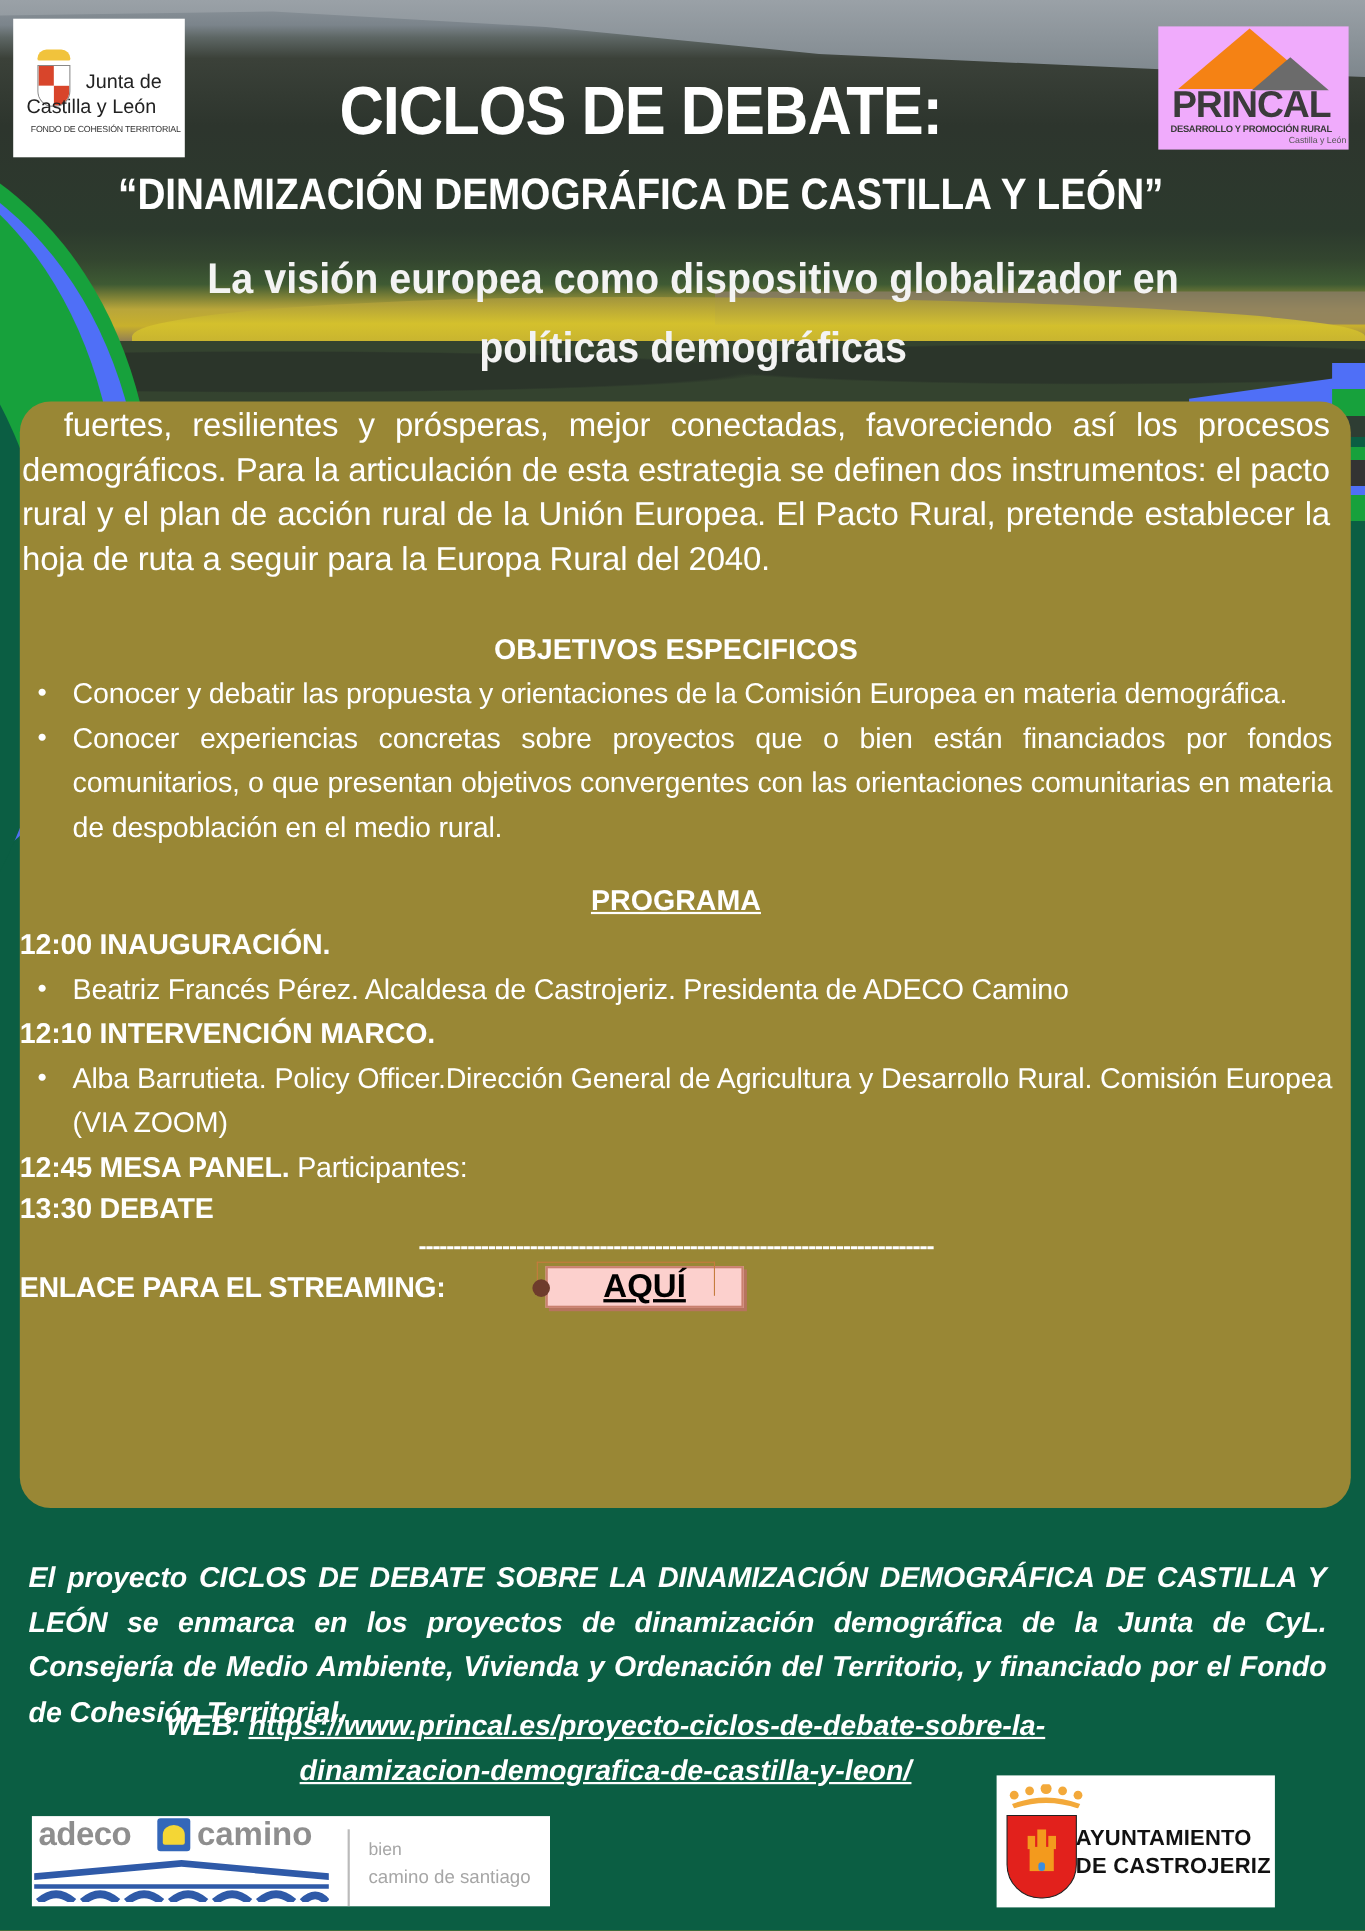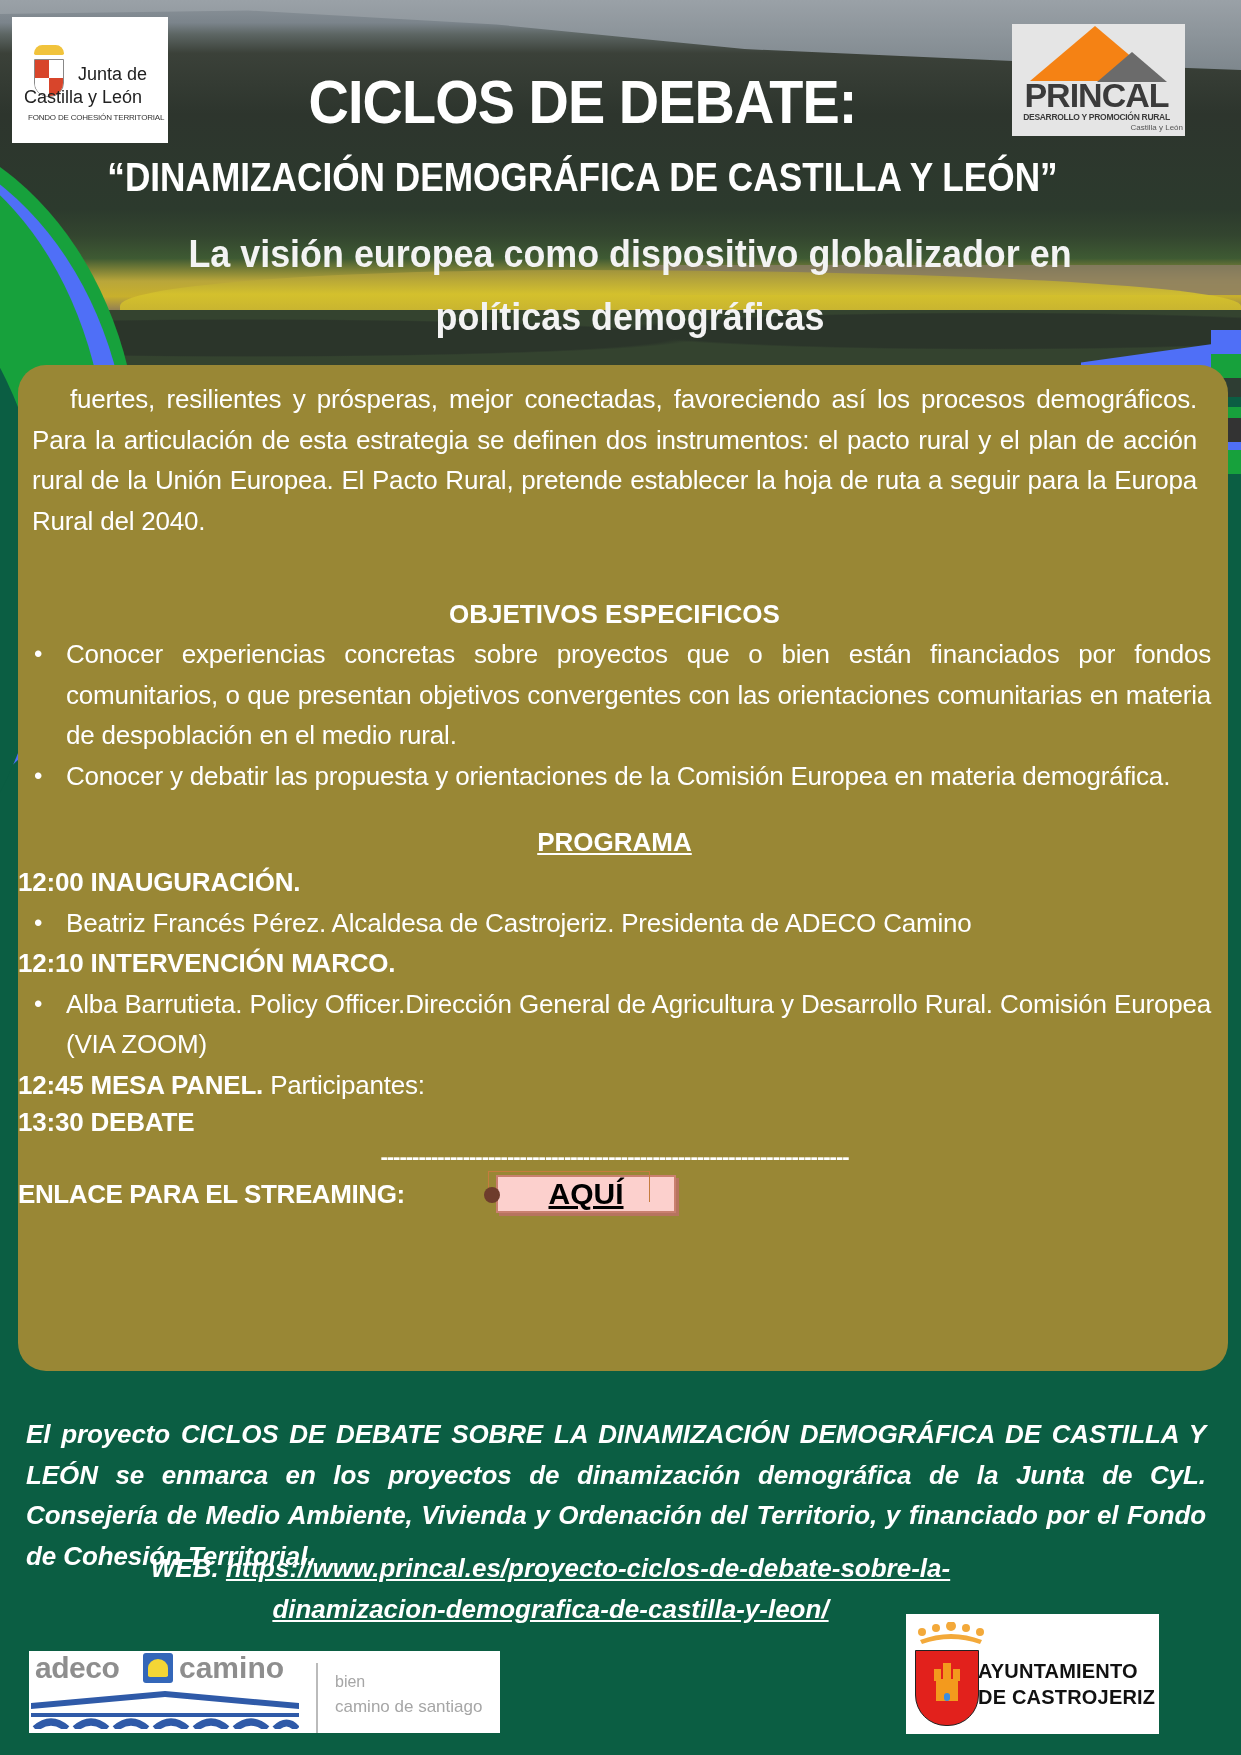--- a/index.html
+++ b/index.html
@@ -27,36 +27,36 @@
 
   
   .logo-jcyl { position: absolute; left: 12px; top: 17px; width: 156px; height: 126px; background: #fff; }
   .logo-jcyl .shield { position: absolute; left: 22px; top: 42px; width: 28px; height: 36px; border-radius: 0 0 14px 14px; overflow: hidden; border: 1px solid #888; }
   .logo-jcyl .shield div { position: absolute; width: 50%; height: 50%; }
   .logo-jcyl .crown { position: absolute; left: 22px; top: 28px; width: 30px; height: 10px; background: #f1c33c; border-radius: 10px 10px 2px 2px; }
   .logo-jcyl .t1 { position: absolute; left: 66px; top: 47px; font-size: 18px; color: #222; }
   .logo-jcyl .t2 { position: absolute; left: 12px; top: 70px; font-size: 18px; color: #222; white-space: nowrap; }
   .logo-jcyl .t3 { position: absolute; left: 16px; top: 96px; font-size: 8px; color: #333; white-space: nowrap; letter-spacing: -.2px; }
 
-  .logo-princal { position: absolute; left: 1012px; top: 24px; width: 173px; height: 112px; background: #e5e5e5; overflow: hidden; }
+  .logo-princal { position: absolute; left: 1053px; top: 24px; width: 173px; height: 112px; background: #f0abfc; overflow: hidden; }
   .logo-princal .tri1 { position: absolute; left: 18px; top: 2px; width: 0; height: 0; border-left: 65px solid transparent; border-right: 65px solid transparent; border-bottom: 55px solid #f58214; }
   .logo-princal .tri2 { position: absolute; left: 85px; top: 28px; width: 0; height: 0; border-left: 35px solid transparent; border-right: 35px solid transparent; border-bottom: 30px solid #6b6b6b; }
   .logo-princal .name { position: absolute; left: 0; top: 52px; width: 169px; text-align: center; font-size: 34px; font-weight: bold; color: #3b3b3b; letter-spacing: -1px; }
   .logo-princal .sub { position: absolute; left: 0; top: 88px; width: 169px; text-align: center; font-size: 8.5px; color: #3b3b3b; font-weight: bold; letter-spacing: -.3px; white-space: nowrap; }
   .logo-princal .sub2 { position: absolute; right: 2px; top: 99px; font-size: 8px; color: #555; }
 
   
   .title-main { position: absolute; left: 0; top: 62px; width: 1165px; text-align: center; color: #fff; font-family: "Liberation Sans", sans-serif; font-weight: bold; font-size: 62px; letter-spacing: -1px; transform: scaleX(.9); transform-origin: center; line-height: 80px; }
   .title-sub { position: absolute; left: 0; top: 152px; width: 1165px; text-align: center; color: #fff; font-weight: bold; font-size: 40px; transform: scaleX(.88); transform-origin: center; line-height: 50px; }
   .title-vision { position: absolute; left: 60px; top: 222px; width: 1140px; text-align: center; color: #f3f3f3; font-weight: bold; font-size: 39px; line-height: 63px; transform: scaleX(.92); transform-origin: center; }
 
   
   .card { position: absolute; left: 18px; top: 365px; width: 1210px; height: 1006px; background: #998735; border-radius: 28px; color: #fff; }
   .card .inner { position: absolute; left: 0; top: 0; width: 1193px; }
-  .para { font-size: 26px; line-height: 40.5px; text-align: justify; text-align-last: left; margin: 12px; padding: 2px; letter-spacing: -.2px; }
+  .para { font-size: 30px; line-height: 40.5px; text-align: justify; text-align-last: left; margin: 0; padding: 2px; letter-spacing: -.2px; }
   .para .indent { display: inline-block; width: 38px; }
   .h-center { text-align: center; font-weight: bold; font-size: 26px; line-height: 40px; margin: 0; }
   .h-under { text-decoration: underline; }
   ul.bul { margin: 0; padding: 0 0 0 48px; list-style: none; }
   ul.bul li { position: relative; font-size: 26px; line-height: 40.5px; text-align: justify; text-align-last: left; letter-spacing: -.2px; }
   ul.bul li::before { content: "•"; position: absolute; left: -32px; top: 0; font-size: 24px; }
   .slot { font-weight: bold; font-size: 26px; line-height: 40.5px; margin: 0; letter-spacing: -.2px; }
   .slot .normal { font-weight: normal; }
   .divider { text-align: center; font-size: 22px; line-height: 24px; margin: 6px 0 0 0; letter-spacing: -1px; font-weight: bold; }
   .stream-row { position: relative; height: 54px; }
@@ -133,22 +133,22 @@
     <div>políticas demográficas</div>
   </div>
 
   <div class="card">
     <div class="inner">
       <p class="para"><span class="indent"></span><span>fuertes, resilientes y prósperas, mejor conectadas, favoreciendo así los procesos demográficos. Para la articulación de esta estrategia se definen dos instrumentos: el pacto rural y el plan de acción rural de la Unión Europea. El Pacto Rural, pretende establecer la hoja de ruta a seguir para la Europa Rural del 2040.</span></p>
 
       <div style="height:39px;"></div>
       <p class="h-center">OBJETIVOS ESPECIFICOS</p>
       <ul class="bul">
+        <li>Conocer y debatir las propuesta y orientaciones de la Comisión Europea en materia demográfica.</li>
         <li>Conocer experiencias concretas sobre proyectos que o bien están financiados por fondos comunitarios, o que presentan objetivos convergentes con las orientaciones comunitarias en materia de despoblación en el medio rural.</li>
-        <li>Conocer y debatir las propuesta y orientaciones de la Comisión Europea en materia demográfica.</li>
       </ul>
 
       <div style="height:26px;"></div>
       <p class="h-center h-under">PROGRAMA</p>
 
       <p class="slot">12:00 INAUGURACIÓN.</p>
       <ul class="bul">
         <li>Beatriz Francés Pérez. Alcaldesa de Castrojeriz. Presidenta de ADECO Camino</li>
       </ul>
 

